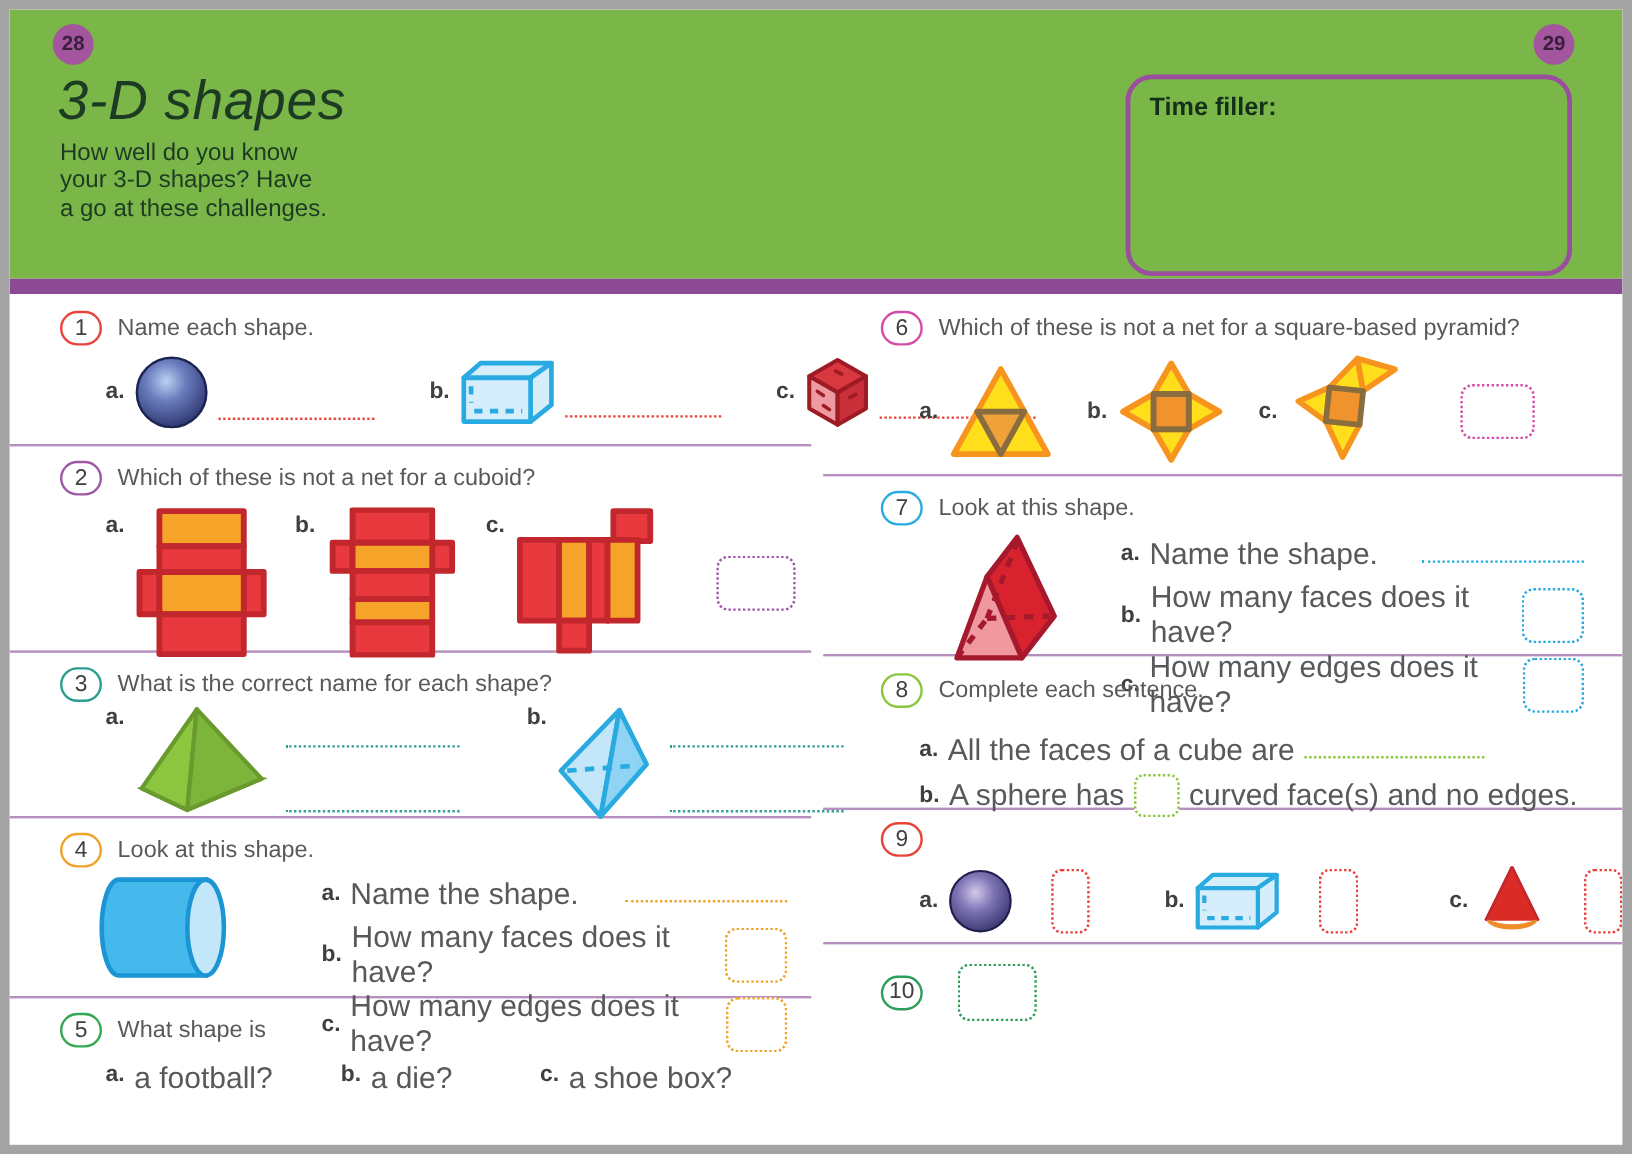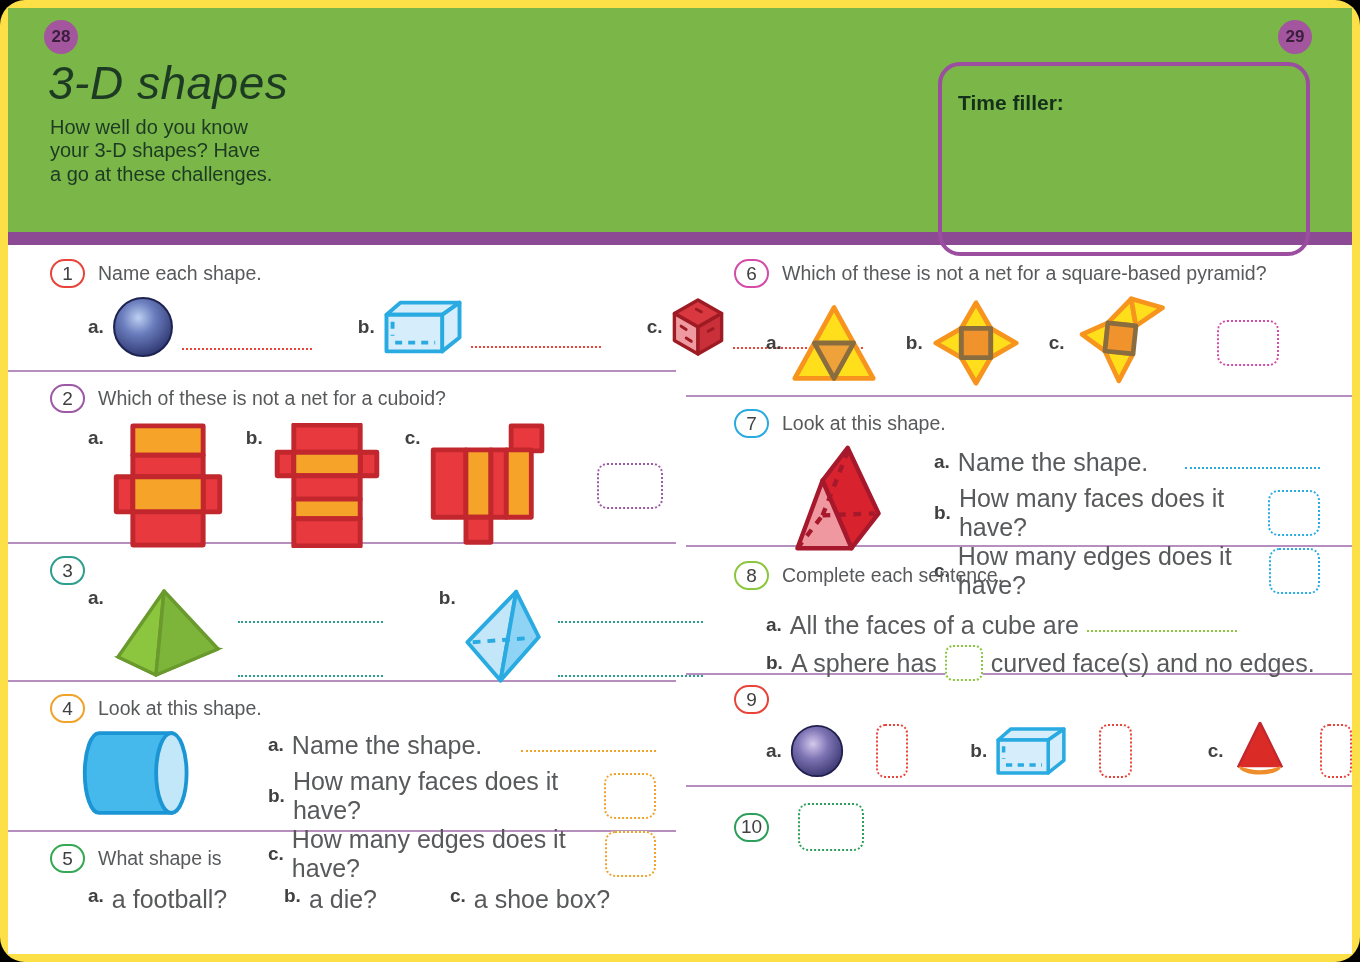--- a/index.html
+++ b/index.html
@@ -1,32 +1,32 @@
 <!DOCTYPE html>
 <html><head>
 <meta charset="utf-8">
 <style>
   html,body{margin:0;padding:0;background:#000;}
-  .canvas{position:relative;width:1360px;height:962px;background:#fde047;
-          font-family:"Liberation Sans", sans-serif;border-radius:25px;}
+  .canvas{position:relative;width:1360px;height:962px;background:#a3a3a3;
+          font-family:"Liberation Sans", sans-serif;}
   .page{position:absolute;left:8px;top:8px;right:8px;bottom:8px;background:#fff;overflow:hidden;}
 
   
   .header{position:relative;height:224px;background:#7ab648;}
   .badge{position:absolute;top:12px;width:34px;height:34px;border-radius:50%;
          background:#a3559e;color:#3a1f3c;font-weight:bold;font-size:17px;
          display:flex;align-items:center;justify-content:center;}
   .badge-left{left:36px;}
   .badge-right{right:40px;}
   .page-title{position:absolute;left:40px;top:48px;margin:0;font-size:46px;font-weight:500;
               color:#1d3b23;letter-spacing:.5px;font-style:italic;}
   .intro{position:absolute;left:42px;top:108px;width:225px;margin:0;font-size:20px;
          line-height:1.17;color:#1d3b23;}
   .time-filler{position:absolute;right:42px;top:54px;width:332px;height:136px;
-               border:4px solid #9b4ea0;border-radius:22px;padding:25px 16px;color:#14301b;}
+               border:4px solid #9b4ea0;border-radius:22px;padding:12px 16px;color:#14301b;}
   .tf-head{font-size:21px;font-weight:bold;margin:0 0 2px 0;}
   .tf-body{font-size:17.5px;line-height:1.2;margin:0;}
   .purple-bar{height:13px;background:#8c4a94;}
 
   
   .content{display:flex;height:709px;}
   .col{width:50%;display:flex;flex-direction:column;box-sizing:border-box;}
   .col-left{padding-right:4px;}
   .col-right{padding-left:6px;}
   section{box-sizing:border-box;position:relative;}
@@ -225,20 +225,21 @@
             </g>
           </svg>
         </div>
         <span class="dot-box"></span>
       </div>
     </section>
 
     <section class="q3 ruled">
       <div class="q-head">
         <span class="q-circle">3</span>
+        <span class="q-text">What is the correct name for each shape?</span>
       </div>
       <div class="row">
         <div class="qitem" style="align-items:flex-start;">
           <span class="plabel">a.</span>
           <svg width="112" height="92" viewBox="0 0 112 92">
             <polygon points="6,70 44,88 106,62 58,54" fill="#b7d96d" stroke="#6a9a2d" stroke-width="3"></polygon>
             <path d="M6,70 L58,54 L106,62" fill="none" stroke="#6a9a2d" stroke-width="3" stroke-dasharray="8 7"></path>
             <polygon points="52,4 6,70 44,88" fill="#8cc63e" stroke="#6a9a2d" stroke-width="3.5" stroke-linejoin="round"></polygon>
             <polygon points="52,4 44,88 106,62" fill="#7db53a" stroke="#6a9a2d" stroke-width="3.5" stroke-linejoin="round"></polygon>
           </svg>

